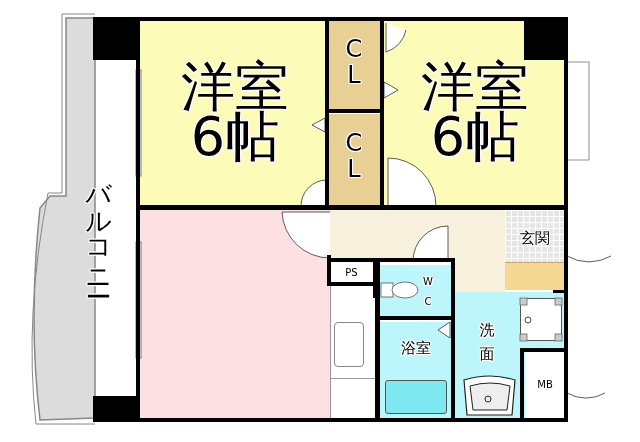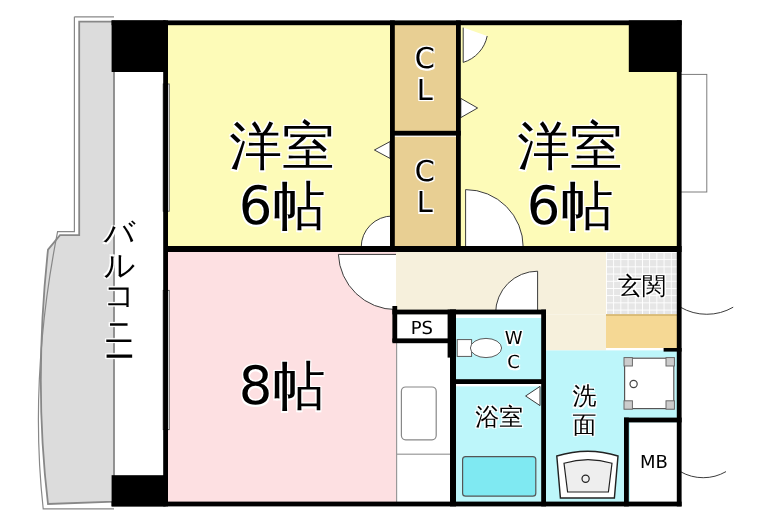--- a/index.html
+++ b/index.html
@@ -1,23 +1,23 @@
 <!DOCTYPE html>
 <html><head>
 <meta charset="utf-8">
 <style>
   html,body{margin:0;padding:0;background:#ffffff;}
   body{width:640px;height:442px;position:relative;overflow:hidden;font-family:"DejaVu Sans","Liberation Sans",sans-serif;}
   .abs{position:absolute;box-sizing:border-box;}
   .wall{position:absolute;background:#000;}
   .room-label{position:absolute;text-align:center;color:#000;font-weight:normal;
     text-shadow:0 0 2px #fff,0 0 2px #fff,1px 1px 0 #fff,-1px -1px 0 #fff,1px -1px 0 #fff,-1px 1px 0 #fff;}
-  .big{font-size:44px;line-height:50px;margin-top:36px;}
-  .mid{font-size:20px;line-height:24px;}
-  .small{font-size:15px;line-height:18px;}
+  .big{font-size:54px;line-height:50px;}
+  .mid{font-size:15px;line-height:24px;}
+  .small{font-size:10px;line-height:18px;}
   svg{position:absolute;overflow:visible;}
 </style>
 </head>
 <body>
 
 <svg width="640" height="442" style="left:0;top:0;">
   <path d="M66,18 L95,18 L95,418 L40,420 Q28,320 40,208 L50,196 L66,196 Z" fill="#dcdcdc" stroke="#888" stroke-width="1.5"></path>
   <path d="M62,14 L95,14 M62,14 L62,193 L48,193 Q24,315 36,424 L95,424" fill="none" stroke="#888" stroke-width="1"></path>
 </svg>
 <div class="room-label" style="left:84px;top:165px;width:30px;font-size:26px;line-height:30px;writing-mode:vertical-rl;">バルコニー</div>
@@ -107,21 +107,20 @@
 </div>
 <div class="room-label" style="left:329px;top:36px;width:50px;font-size:24px;line-height:26px;">
   <div>C</div>
   <div>L</div>
 </div>
 <div class="room-label" style="left:329px;top:130px;width:50px;font-size:24px;line-height:26px;">
   <div>C</div>
   <div>L</div>
 </div>
 <div class="room-label big" style="left:160px;top:262px;width:150px;">
-  <div>8帖</div>
 </div>
 <div class="room-label mid" style="left:506px;top:226px;width:58px;">玄関</div>
 <div class="room-label small" style="left:330px;top:264px;width:43px;">PS</div>
 <div class="room-label small" style="left:416px;top:272px;width:24px;line-height:20px;">
   <div>W</div>
   <div>C</div>
 </div>
 <div class="room-label mid" style="left:386px;top:338px;width:60px;font-family:Liberation Mono, monospace;">浴室</div>
 <div class="room-label mid" style="left:472px;top:318px;width:30px;line-height:24px;">
   <div>洗</div>

